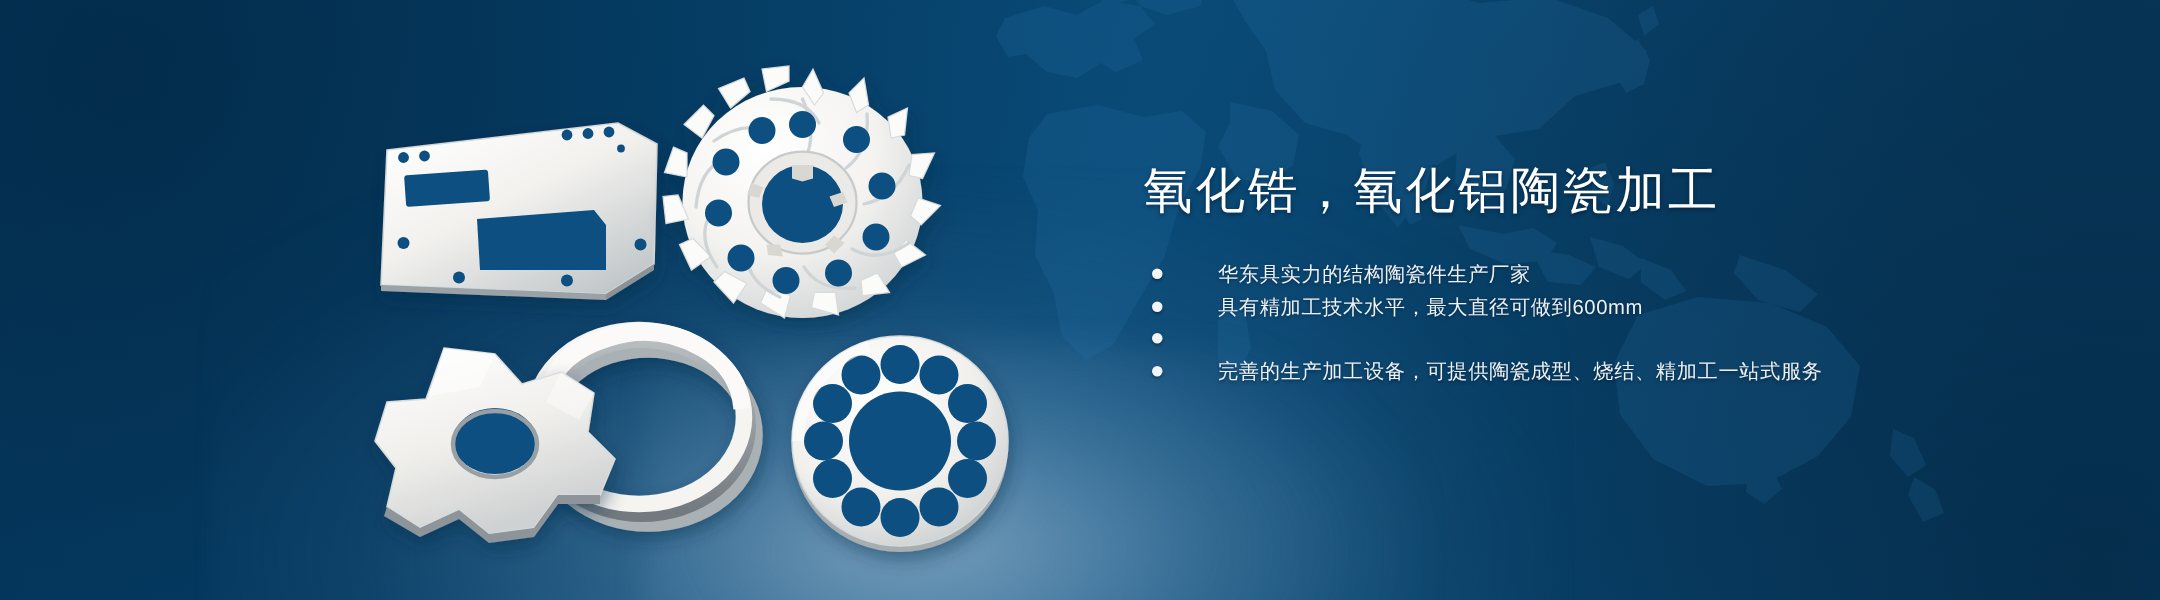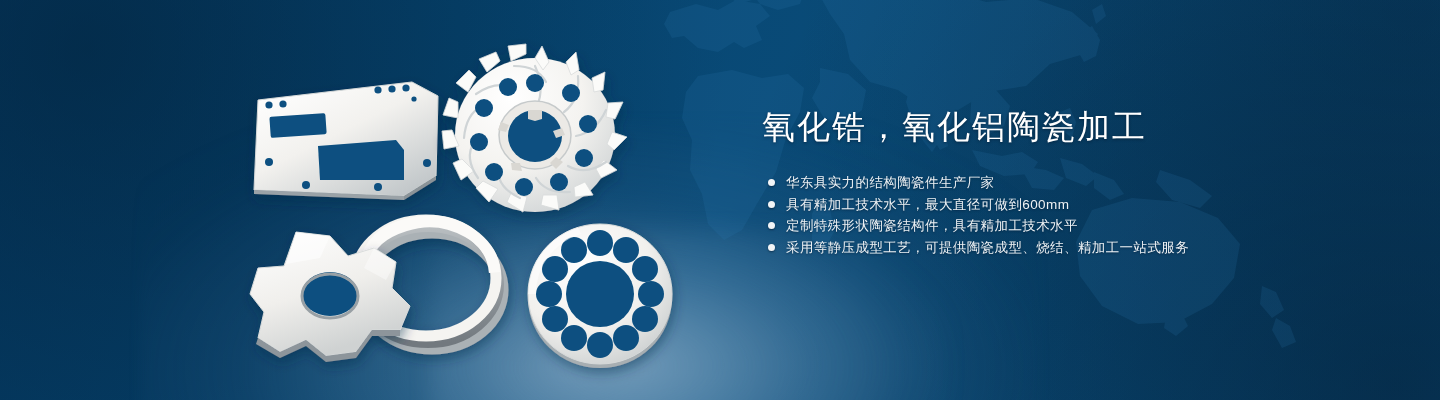--- a/index.html
+++ b/index.html
@@ -96,20 +96,21 @@
   .bullets {
     list-style: none;
     margin: 22px 0 0 6px;
     padding: 0;
   }
   .bullet-row {
     display: flex;
     align-items: center;
     height: 21.5px;
     white-space: nowrap;
+    gap: 26px;
   }
   .dot {
     flex: 0 0 auto;
     width: 7px;
     height: 7px;
     border-radius: 50%;
     background: #f2f5f7;
     margin-right: 11px;
     box-shadow: 0 1px 2px rgba(0,18,36,0.5);
   }
@@ -339,22 +340,21 @@
       <li class="bullet-row">
         <span class="dot"></span>
         <span class="bullet-text">华东具实力的结构陶瓷件生产厂家</span>
       </li>
       <li class="bullet-row">
         <span class="dot"></span>
         <span class="bullet-text">具有精加工技术水平，最大直径可做到600mm</span>
       </li>
       <li class="bullet-row">
         <span class="dot"></span>
-        <span class="bullet-text">定制特殊形状陶瓷结构件，具有精加工技术水平</span>
       </li>
       <li class="bullet-row">
         <span class="dot"></span>
-        <span class="bullet-text">采用等静压成型工艺，可提供陶瓷成型、烧结、精加工一站式服务</span>
+        <span class="bullet-text">完善的生产加工设备，可提供陶瓷成型、烧结、精加工一站式服务</span>
       </li>
     </ul>
   </div>
 
 </div>
 
 </body></html>

